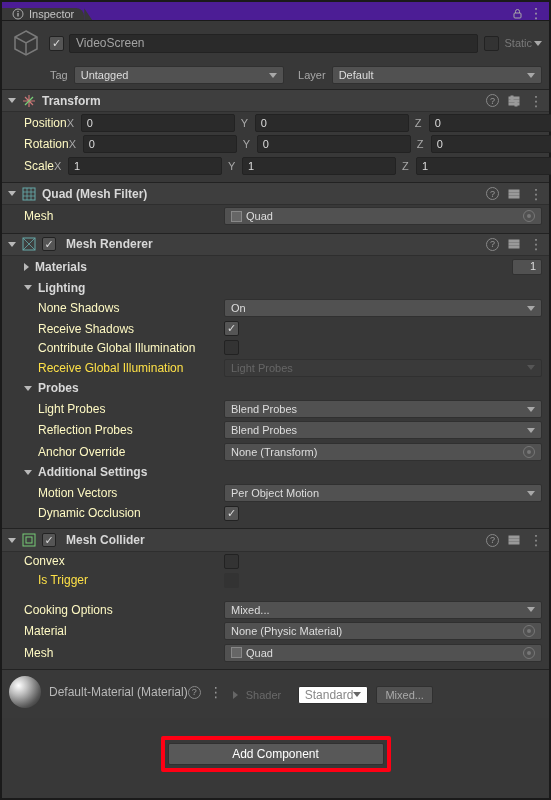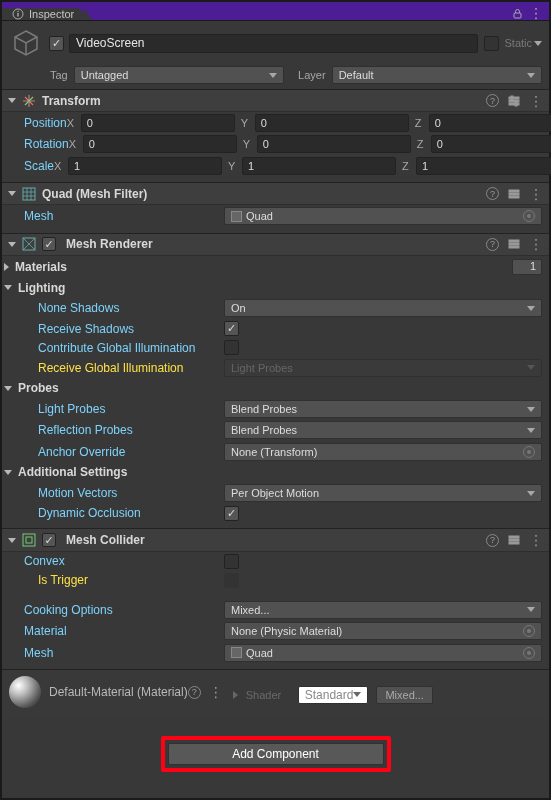--- a/index.html
+++ b/index.html
@@ -9,56 +9,56 @@
   .tab { background:#383838; display:flex; align-items:center; gap:5px; padding:0 10px; border-top-right-radius:8px; font-size:11px; position:relative; }
   .tab::after { content:""; position:absolute; right:-8px; top:0; bottom:0; width:8px; background:#383838; clip-path:polygon(0 0,100% 100%,0 100%);}
   .lock-icon { margin-left:auto; padding:0 6px; display:flex; align-items:center; gap:6px; color:#a8a8a8; }
   svg { display:block; }
   .header { display:flex; align-items:center; padding:5px 7px 3px 7px; }
   .cube-icon { width:34px; height:34px; display:flex; align-items:center; justify-content:center; margin-right:6px;}
   .name-row { display:flex; align-items:center; flex:1; }
   .chk { width:15px; height:15px; background:#555; border:1px solid #222; border-radius:2px; display:flex; align-items:center; justify-content:center; margin-right:5px;}
   .chk.on::after { content:"✓"; font-size:11px; color:#ddd; }
   .chk.off::after { content:""; }
-  .name-input { flex:1; background:#2a2a2a; border:1px solid #222; border-radius:2px; height:19px; padding:0 6px; color:#e5e5e5; font-size:12px; }
+  .name-input { flex:1; background:#2a2a2a; border:1px solid #222; border-radius:2px; height:19px; padding:0 6px; color:#a3a3a3; font-size:12px; }
   .static { display:flex; align-items:center; margin-left:6px; color:#797979; font-size:11px;}
   .static .chk { background:#333; }
   .static .dd { margin-left:2px; }
   .tag-row { display:flex; align-items:center; padding:3px 7px 5px 48px; gap:6px; font-size:11px; color:#a8a8a8;}
   .select-like { flex:1; background:#515151; border:1px solid #303030; border-radius:2px; height:18px; padding:0 6px; display:flex; align-items:center; color:#ddd; position:relative;}
   .dd { width:0; height:0; border-left:4px solid transparent; border-right:4px solid transparent; border-top:5px solid #a8a8a8; margin-left:auto;}
   .component-header { background:#3e3e3e; border-top:1px solid #222; border-bottom:1px solid #2e2e2e; height:24px; display:flex; align-items:center; padding:0 6px; gap:5px;}
   .foldout { width:0; height:0; border-top:4px solid transparent; border-bottom:4px solid transparent; border-left:5px solid #b8b8b8; cursor:pointer;}
   .foldout.open { border-left:4px solid transparent; border-right:4px solid transparent; border-top:5px solid #b8b8b8; border-bottom:none;}
   .comp-icon { width:16px; height:16px; display:flex; align-items:center; justify-content:center;}
   .comp-title { font-weight:bold; color:#d8d8d8; flex:1; font-size:12px;}
   .comp-actions { display:flex; gap:8px; color:#999; align-items:center;}
   .comp-actions span { cursor:pointer; }
   .help { width:13px; height:13px; border:1px solid #888; border-radius:50%; display:flex; align-items:center; justify-content:center; font-size:9px;}
   .menu-icon { font-size:14px; line-height:1;}
   .settings-icon svg { stroke:#999; }
   .row { display:flex; align-items:center; padding:2px 7px; min-height:19px; }
   .row.indent1 { padding-left:22px; }
   .row.indent2 { padding-left:36px; }
-  .row .label { width:200px; color:#7dd3fc; font-size:12px;}
+  .row .label { width:200px; color:#fef9c3; font-size:12px;}
   .row.indent2 .label { width:186px; }
   .row.dimtext .label { color:#fde047; }
   .tri-fields { flex:1; display:flex; gap:6px; }
   .tri-fields .flabel { color:#a8a8a8; width:12px; font-size:11px; text-align:left;}
   .tri-fields .fval { flex:1; background:#2a2a2a; border:1px solid #222; border-radius:2px; height:18px; padding:0 5px; color:#ddd; font-size:11px;}
   .tri-fields .group { display:flex; align-items:center; gap:2px; flex:1;}
   .value-box { flex:1; background:#515151; border:1px solid #303030; border-radius:2px; height:18px; padding:0 6px; display:flex; align-items:center; color:#ddd; font-size:11px; position:relative;}
   .obj-target { width:12px; height:12px; border:1px solid #777; border-radius:50%; margin-left:auto; display:flex; align-items:center; justify-content:center;}
   .obj-target::after { content:""; width:4px; height:4px; border-radius:50%; background:#777;}
   .square-icon { width:11px; height:11px; border:1px solid #888; margin-right:4px; background:#666;}
   .subhead { display:flex; align-items:center; padding:3px 7px 3px 10px; }
   .subhead .foldout.open { margin-right:6px;}
   .subhead .foldout { margin-right:6px; }
   .subhead .title { font-weight:bold; color:#d8d8d8; font-size:12px;}
-  .subhead.indent { padding-left:2px; }
+  .subhead.indent { padding-left:22px; }
   .num-right { background:#515151; border:1px solid #303030; border-radius:2px; height:16px; padding:0 5px; color:#ddd; font-size:11px; margin-left:auto; min-width:30px; text-align:right;}
   .material-sec { background:#393939; border-top:1px solid #222; padding:6px 7px 10px 7px; display:flex; }
   .mat-row { display:flex; align-items:center; }
   .sphere { width:32px; height:32px; border-radius:50%; background:radial-gradient(circle at 30% 30%,#fff,#bbb 30%,#555 70%,#222); margin-right:8px;}
   .mat-title { color:#b8b8b8; font-size:12px; font-weight:500;}
   .mat-actions { margin-left:auto; display:flex; gap:8px; align-items:center; color:#999;}
   .shader-row { display:flex; align-items:center; padding:5px 0 0 10px; gap:8px;}
   .shader-row .fold { width:0; height:0; border-top:4px solid transparent; border-bottom:4px solid transparent; border-left:5px solid #666;}
   .shader-row .lbl { color:#6a6a6a; width:44px; font-size:11px;}
   .shader-row .sel { flex:1; background:#ffffff; border:1px solid #303030; border-radius:2px; height:18px; padding:0 6px; display:flex; align-items:center; color:#888; font-size:12px;}

